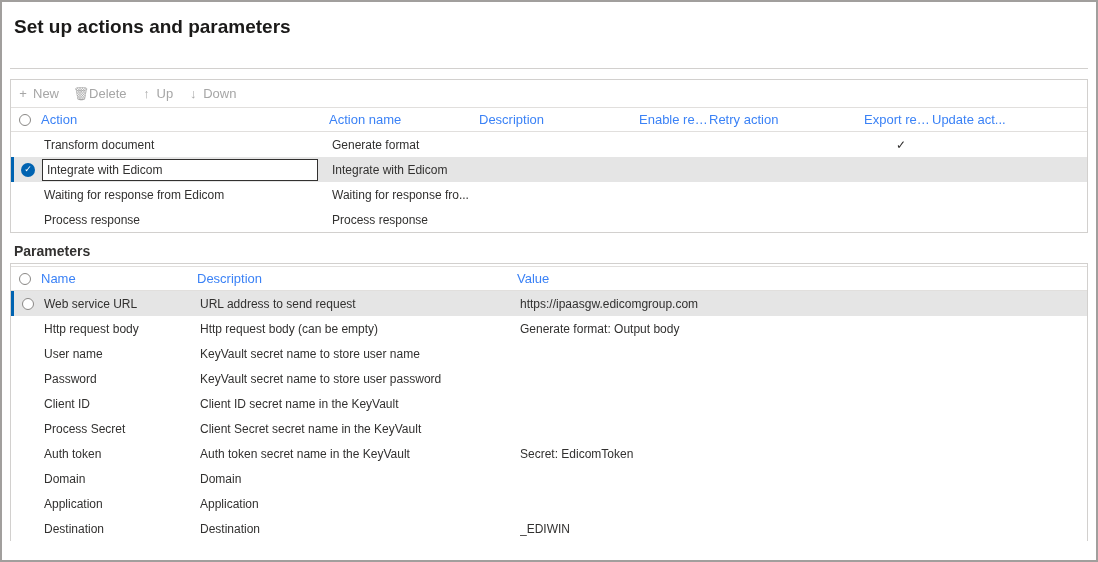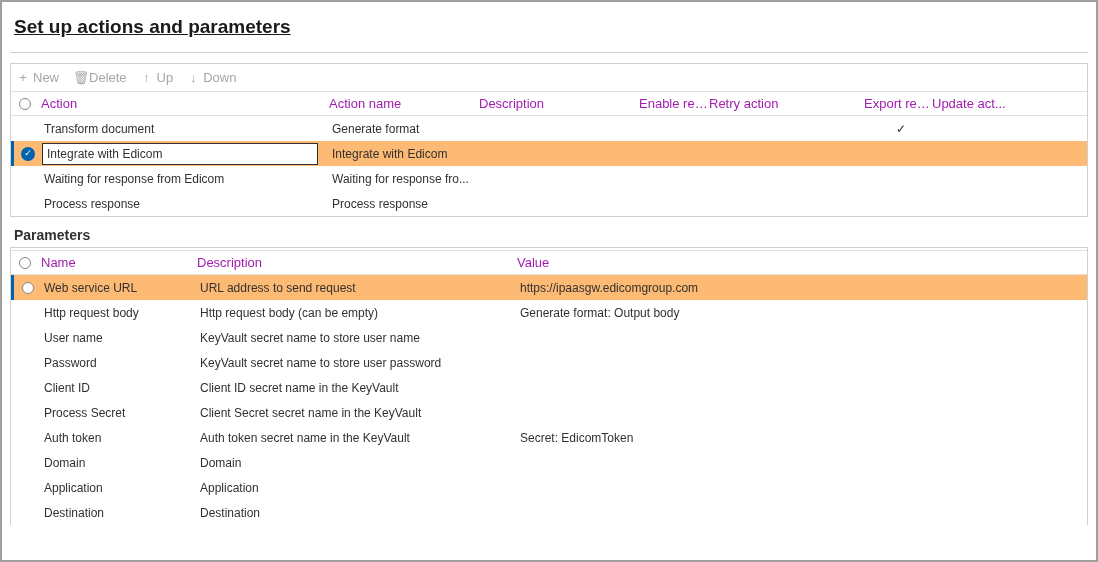--- a/index.html
+++ b/index.html
@@ -14,23 +14,22 @@
   .container {
     width: 1098px;
     height: 562px;
     border: 2px solid #a19f9d;
     padding: 10px 8px 0 8px;
     overflow: hidden;
   }
   h1.page-title {
     font-size: 19px;
     font-weight: 600;
-    margin: 4px 0 14px 4px;
+    margin: 4px 0 30px 4px;
     color: #1b1a19;
-    text-decoration: underline;
   }
   .section-divider-top {
     border: none;
     border-top: 1px solid #d2d0ce;
     margin: 0;
   }
   .section {
     margin-top: 10px;
   }
   .section-title {
@@ -66,30 +65,30 @@
   }
   .header-row, .data-row {
     display: flex;
     align-items: center;
     min-height: 25px;
   }
   .header-row {
     border-top: 1px solid #e1dfdd;
     border-bottom: 1px solid #e1dfdd;
     font-weight: 400;
-    color: #a21caf;
+    color: #3b82f6;
     font-size: 13px;
   }
   .data-row {
     font-size: 12px;
     color: #323130;
     border-left: 3px solid transparent;
   }
   .data-row.selected {
-    background: #fdba74;
+    background: #e5e5e5;
     border-left: 3px solid #0063b1;
   }
   .sel-col {
     width: 28px;
     display: flex;
     justify-content: center;
     align-items: center;
   }
   .radio-circle {
     width: 12px;
@@ -299,19 +298,20 @@
             <div class="data-row">
               <div class="sel-col"></div>
               <div class="cell q-c-name">Application</div>
               <div class="cell q-c-desc">Application</div>
               <div class="cell q-c-val"></div>
             </div>
             <div class="data-row">
               <div class="sel-col"></div>
               <div class="cell q-c-name">Destination</div>
               <div class="cell q-c-desc">Destination</div>
+              <div class="cell q-c-val">_EDIWIN</div>
             </div>
           </div>
       </div>
     </div>
   </div>
 
 </div>
 
 </body></html>

